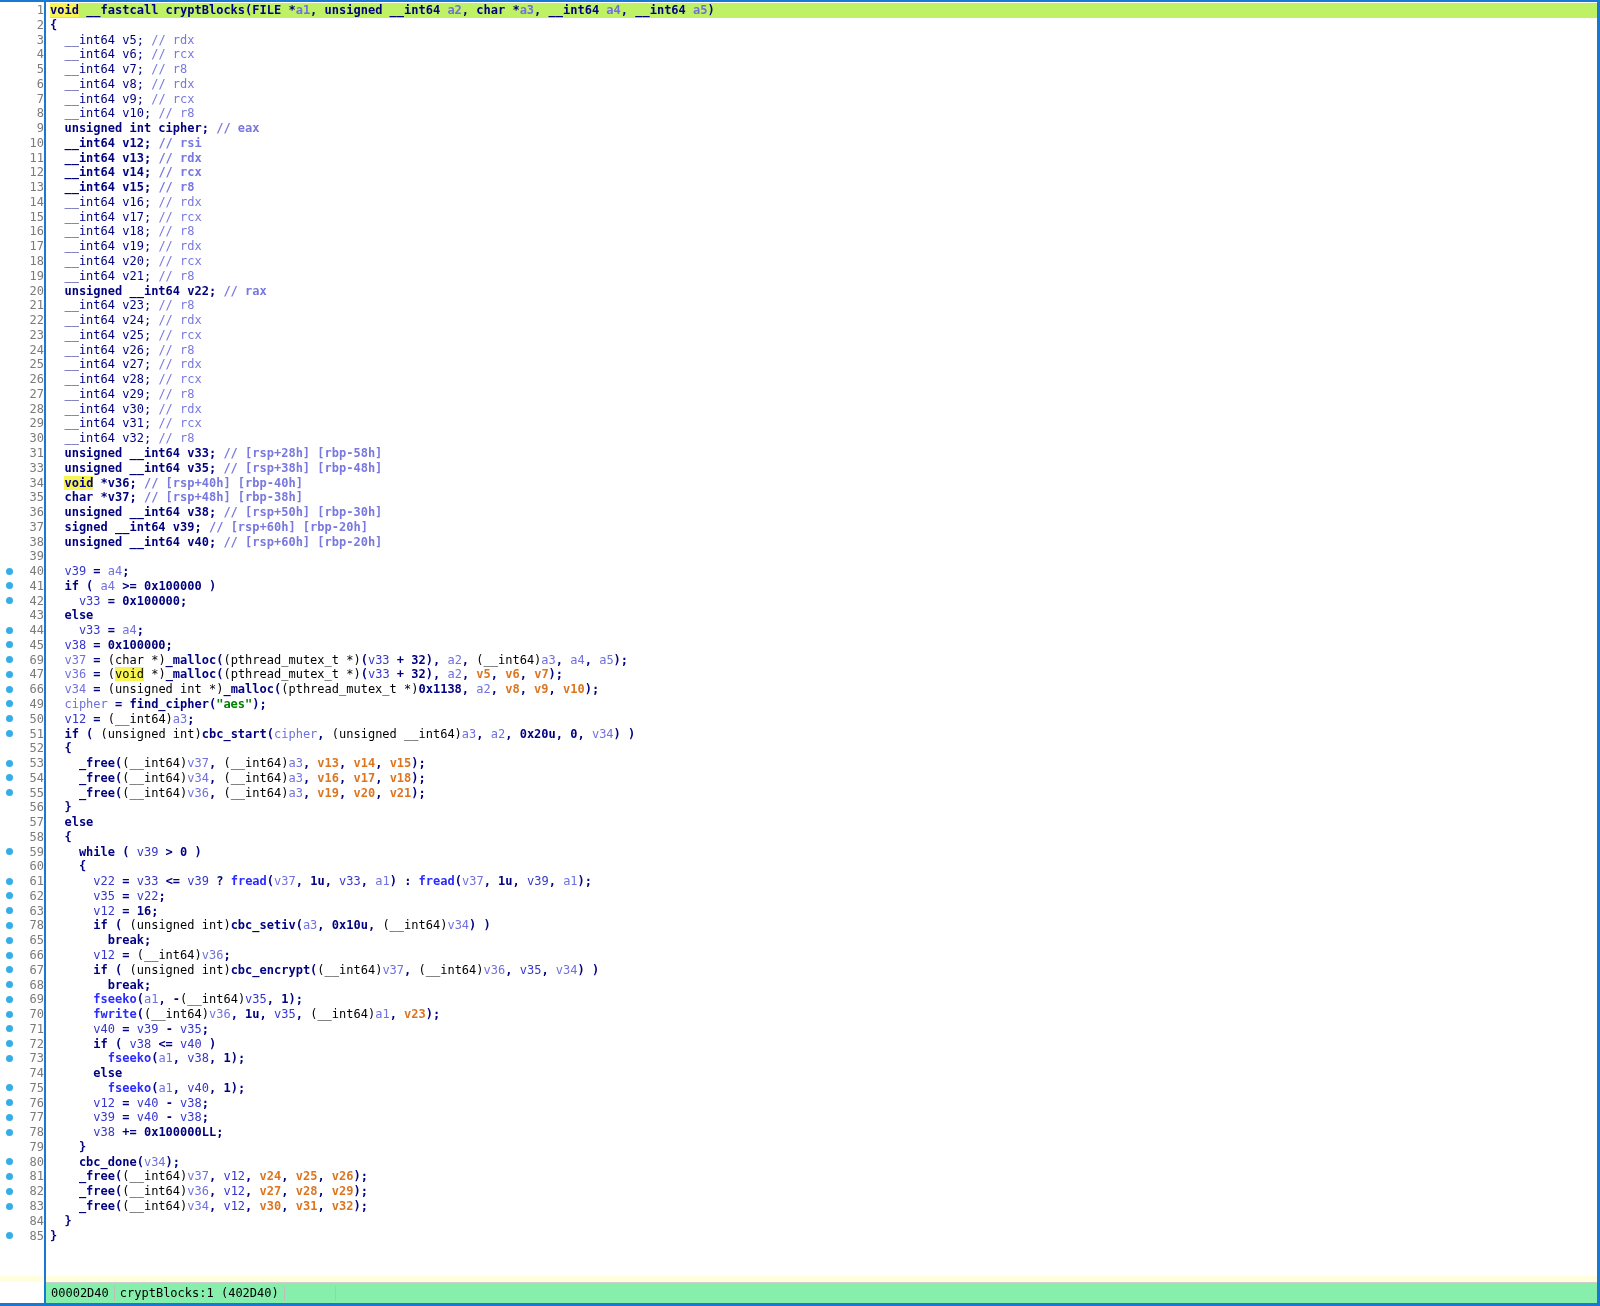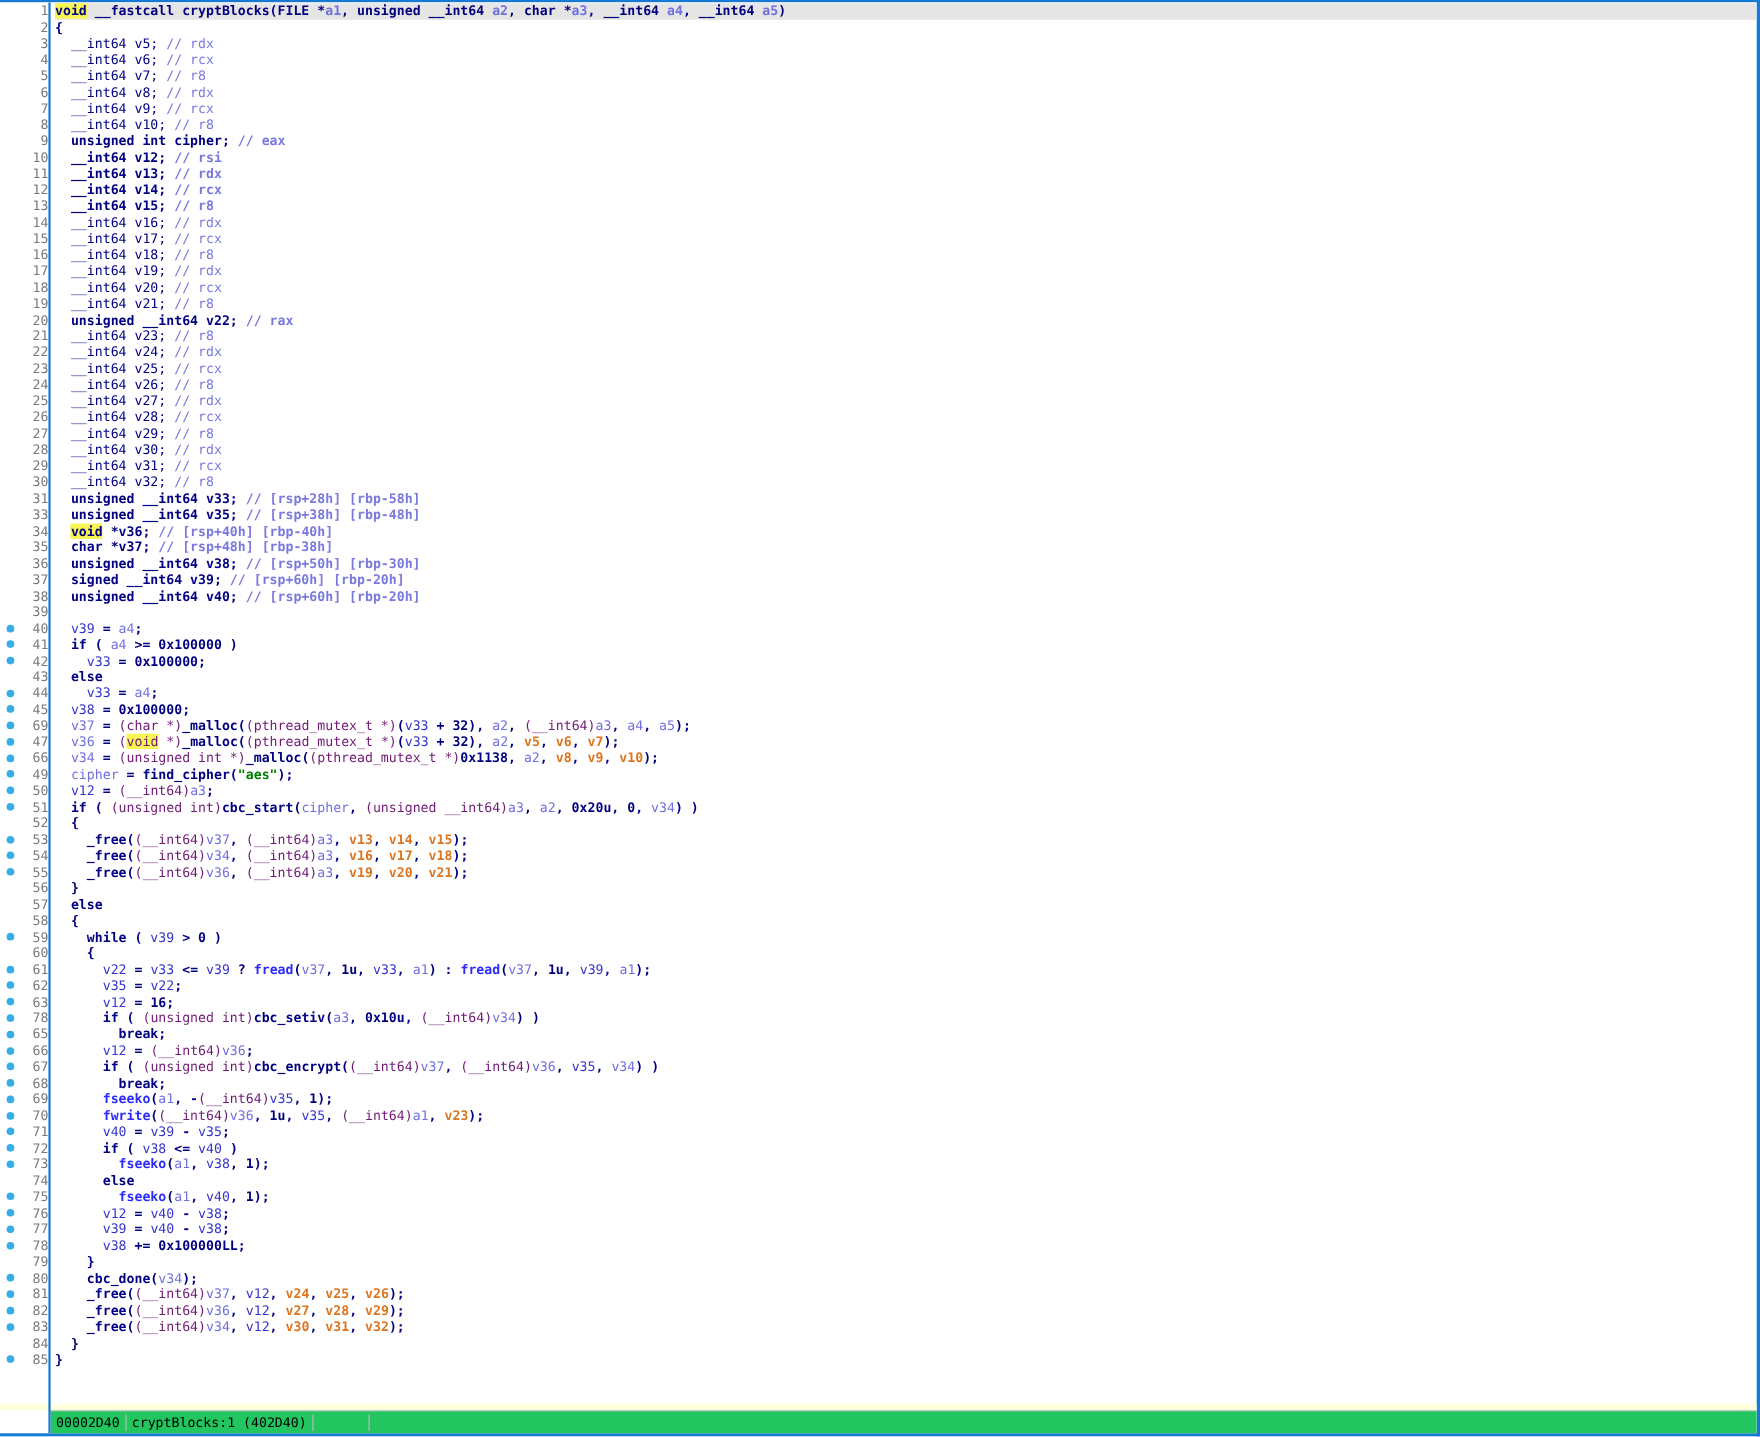--- a/index.html
+++ b/index.html
@@ -10,37 +10,37 @@
     overflow:hidden;
     font-family:"DejaVu Sans Mono", monospace;
   }
   .gutter-divider{position:absolute;left:44px;top:0;bottom:0;width:2px;background:#1879d2;}
   .code-area{position:relative;height:1274px;overflow:hidden;padding-top:1px;box-sizing:border-box;}
   .row{display:flex;height:14.78px;line-height:14.78px;font-size:12px;}
   .dot{width:20px;position:relative;flex:none;}
   .dot.on::after{content:'';position:absolute;left:6px;top:3.5px;width:7px;height:7px;border-radius:50%;background:#35aee8;}
   .num{width:24px;flex:none;text-align:right;color:#7a7a7a;white-space:pre;}
   .code{flex:1;margin-left:6px;white-space:pre;color:#000080;}
-  .row.cur .code{background:#e5e5e5;}
+  .row.cur .code{background:#bef264;}
   
   .k{color:#000080;}
   .v{color:#7070df;}
   .vb{color:#3535cc;font-weight:normal;}
   .o{color:#dd7520;font-weight:bold;}
   .c{color:#7878df;}
-  .g{color:#701a75;}
+  .g{color:#000000;}
   .fi{color:#2b2bff;font-weight:bold;}
   .s{color:#008000;font-weight:bold;}
   .b{font-weight:bold;}
   .hl{background:#f7f454;}
   
   .cream-strip{height:6px;background:#ffffde;}
   .status-bar{
     display:flex;align-items:center;height:21px;margin-left:46px;
-    background:#22c55e;border-top:1px solid #cfcfcf;
+    background:#86efac;border-top:1px solid #cfcfcf;
     font-size:12px;color:#000;
   }
   .status-cell{padding:0 5px;height:15px;line-height:15px;border-right:1px solid #bdbdbd;white-space:pre;}
   .status-cell.empty{width:40px;}
 </style>
 </head>
 <body>
 
 <div class="frame">
   <div class="gutter-divider"></div>

